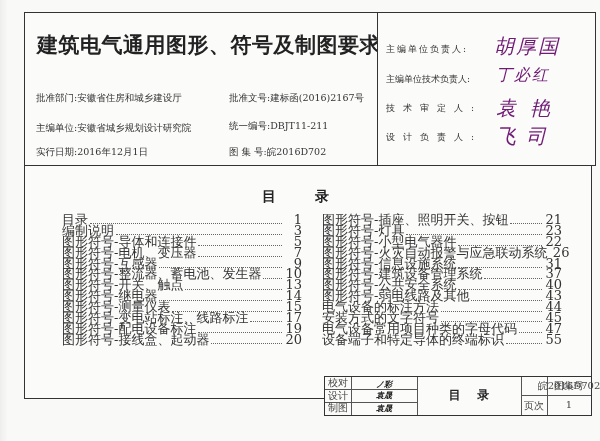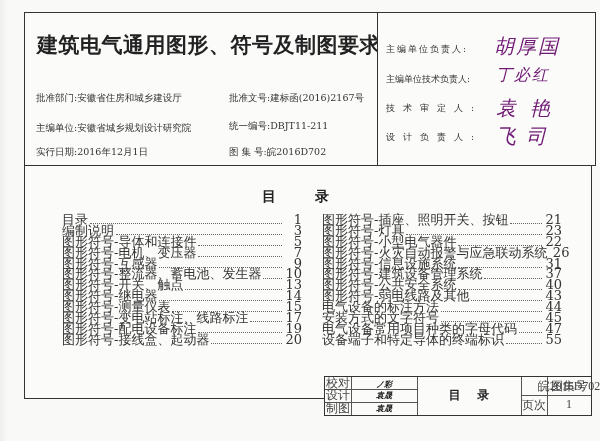--- a/index.html
+++ b/index.html
@@ -46,21 +46,21 @@
   .toc-item .dots {
     flex: 1 1 auto; overflow: hidden; margin: 0 2px;
     border-bottom: 1px dotted #666; height: 7px; align-self: center;
   }
   .toc-item .pg { flex: 0 0 18px; text-align: right; }
   
   .tblock {
     left: 324px; top: 376px; width: 268px; height: 40px;
     border: 1.5px solid #333; box-sizing: border-box; background: #fbfbfa;
   }
-  .tb-cell { position: absolute; box-sizing: border-box; font-size: 12px; color: #444; white-space: nowrap; display: flex; align-items: center; justify-content: center; font-family: Liberation Serif, serif; }
+  .tb-cell { position: absolute; box-sizing: border-box; font-size: 10px; color: #444; white-space: nowrap; display: flex; align-items: center; justify-content: center; }
   .tb-hline { position: absolute; height: 0; border-top: 1px solid #555; }
   .tb-vline { position: absolute; width: 0; border-left: 1px solid #555; }
   .tb-sig { font-family: "DejaVu Serif", serif; font-size: 8px; font-weight: bold; font-style: italic; color: #111; }
   .tb-title {
     font-family: "DejaVu Sans", "Liberation Sans", sans-serif; font-size: 12px; font-weight: bold;
     color: #222; letter-spacing: 0;
   }
   .scan-edge { left: 0; top: 0; width: 8px; height: 441px; background: linear-gradient(to right, #eeeeec, #f9f9f7); }
 </style>
 </head>

